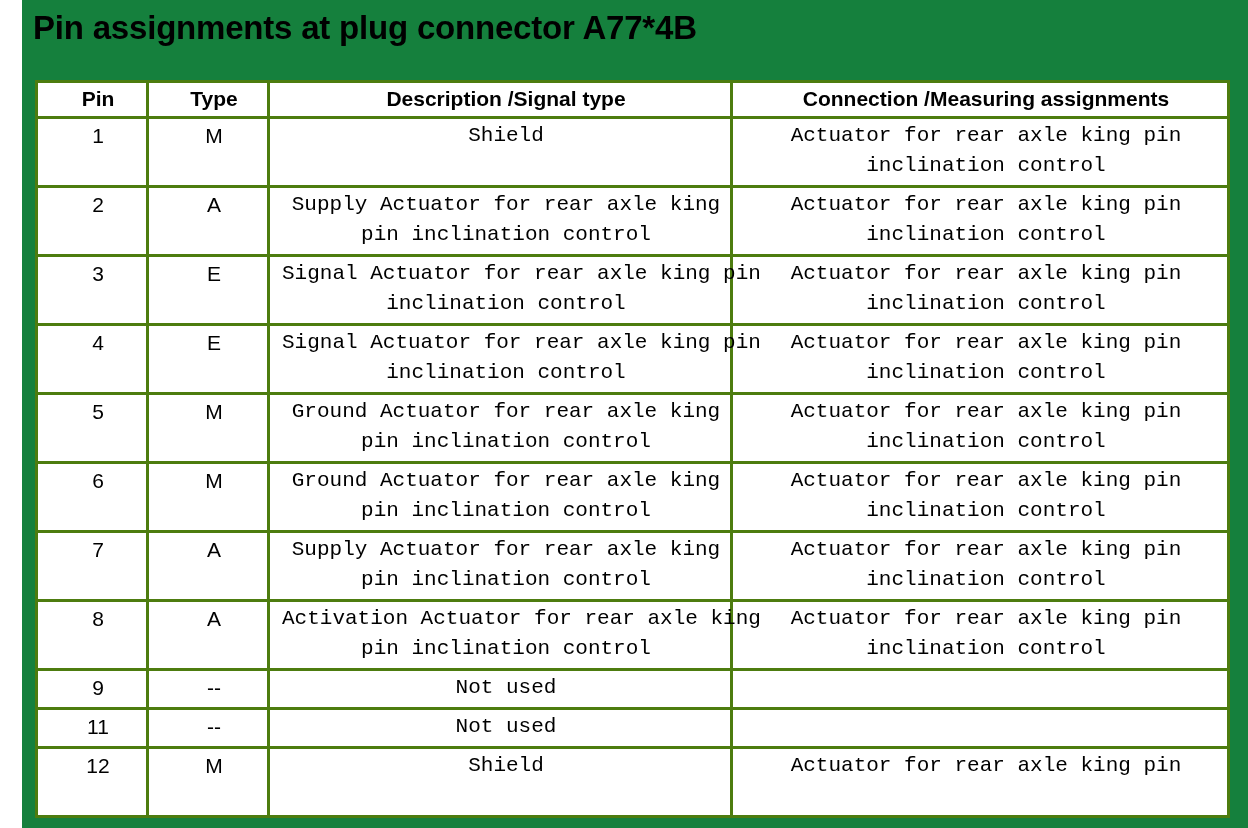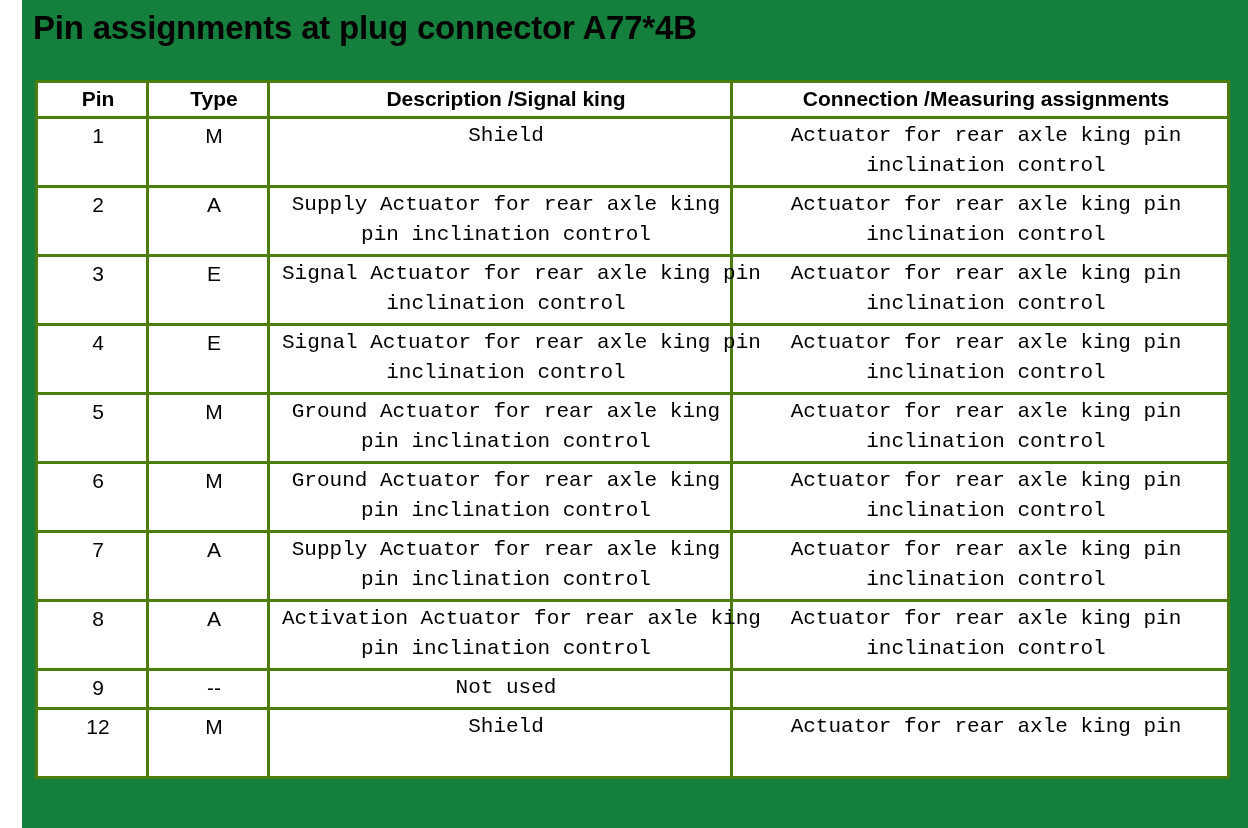--- a/index.html
+++ b/index.html
@@ -86,21 +86,21 @@
     <colgroup>
       <col class="c-pin">
       <col class="c-type">
       <col class="c-desc">
       <col class="c-conn">
     </colgroup>
     <thead>
       <tr>
         <th>Pin</th>
         <th>Type</th>
-        <th>Description /Signal king</th>
+        <th>Description /Signal type</th>
         <th>Connection /Measuring assignments</th>
       </tr>
     </thead>
     <tbody id="table-body">
         <tr class="r-tall">
           <td>1</td>
           <td>M</td>
           <td>
             <span class="cell-lines">
               <span class="ln">Shield</span>
@@ -230,20 +230,32 @@
           <td>--</td>
           <td>
             <span class="cell-lines">
               <span class="ln">Not used</span>
             </span>
           </td>
           <td>
             <span class="cell-lines"></span>
           </td>
         </tr>
+        <tr class="r-short">
+          <td>11</td>
+          <td>--</td>
+          <td>
+            <span class="cell-lines">
+              <span class="ln">Not used</span>
+            </span>
+          </td>
+          <td>
+            <span class="cell-lines"></span>
+          </td>
+        </tr>
         <tr class="r-tall">
           <td>12</td>
           <td>M</td>
           <td>
             <span class="cell-lines">
               <span class="ln">Shield</span>
             </span>
           </td>
           <td>
             <span class="cell-lines">

